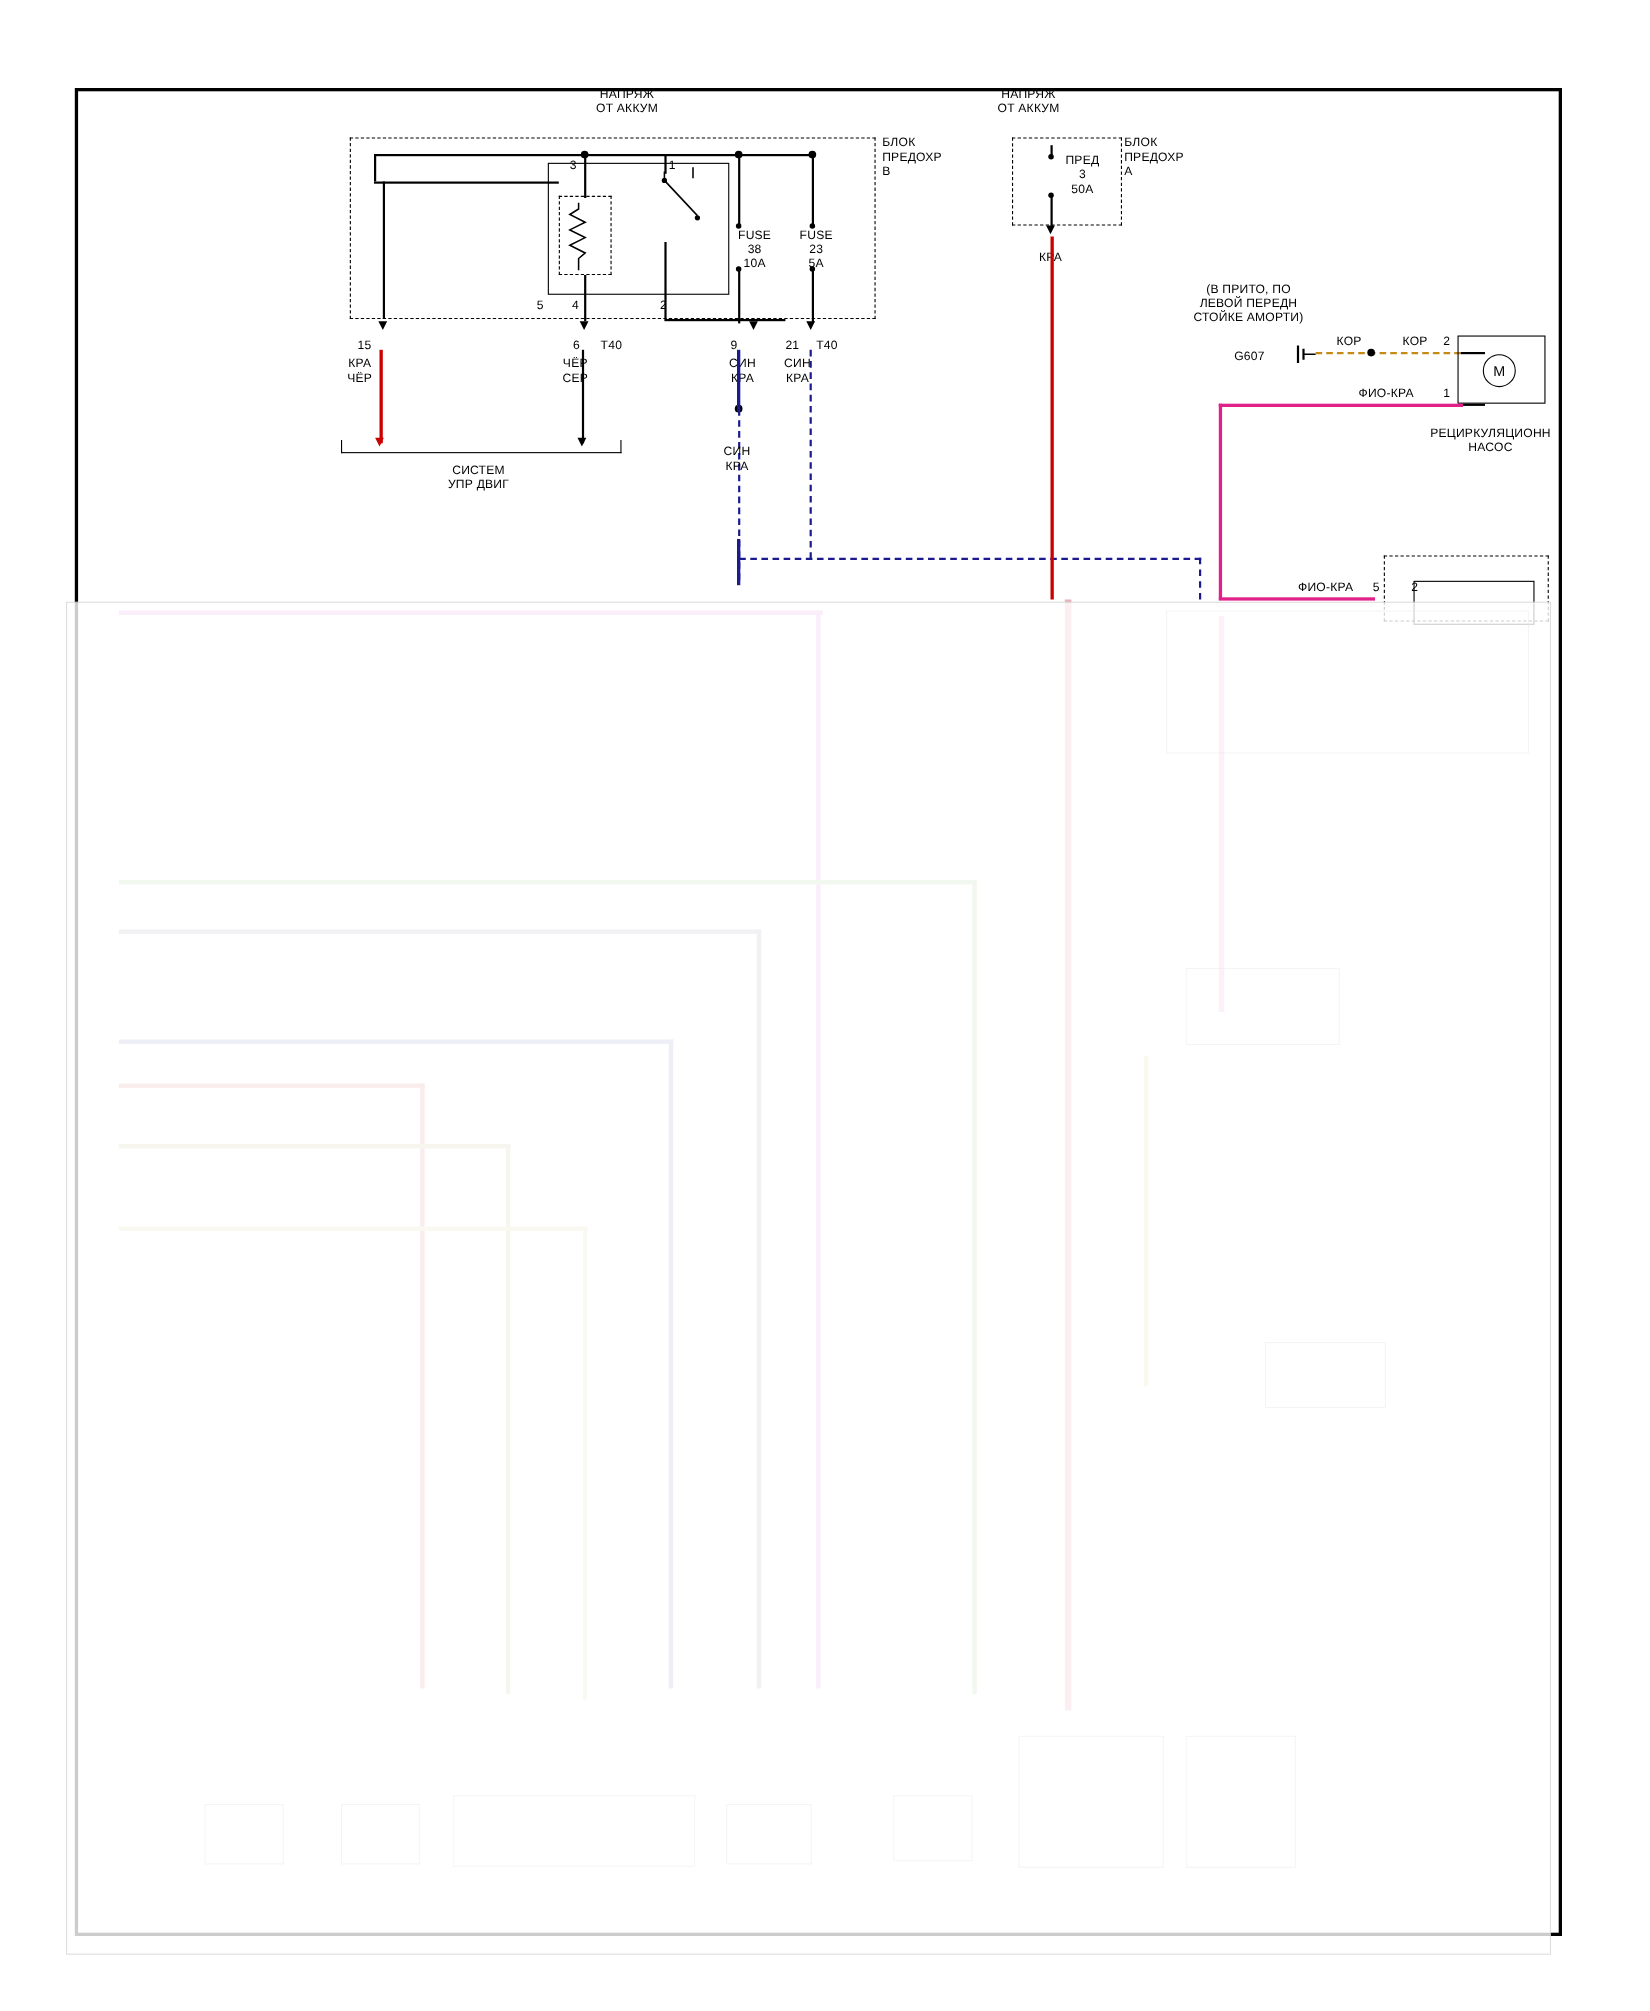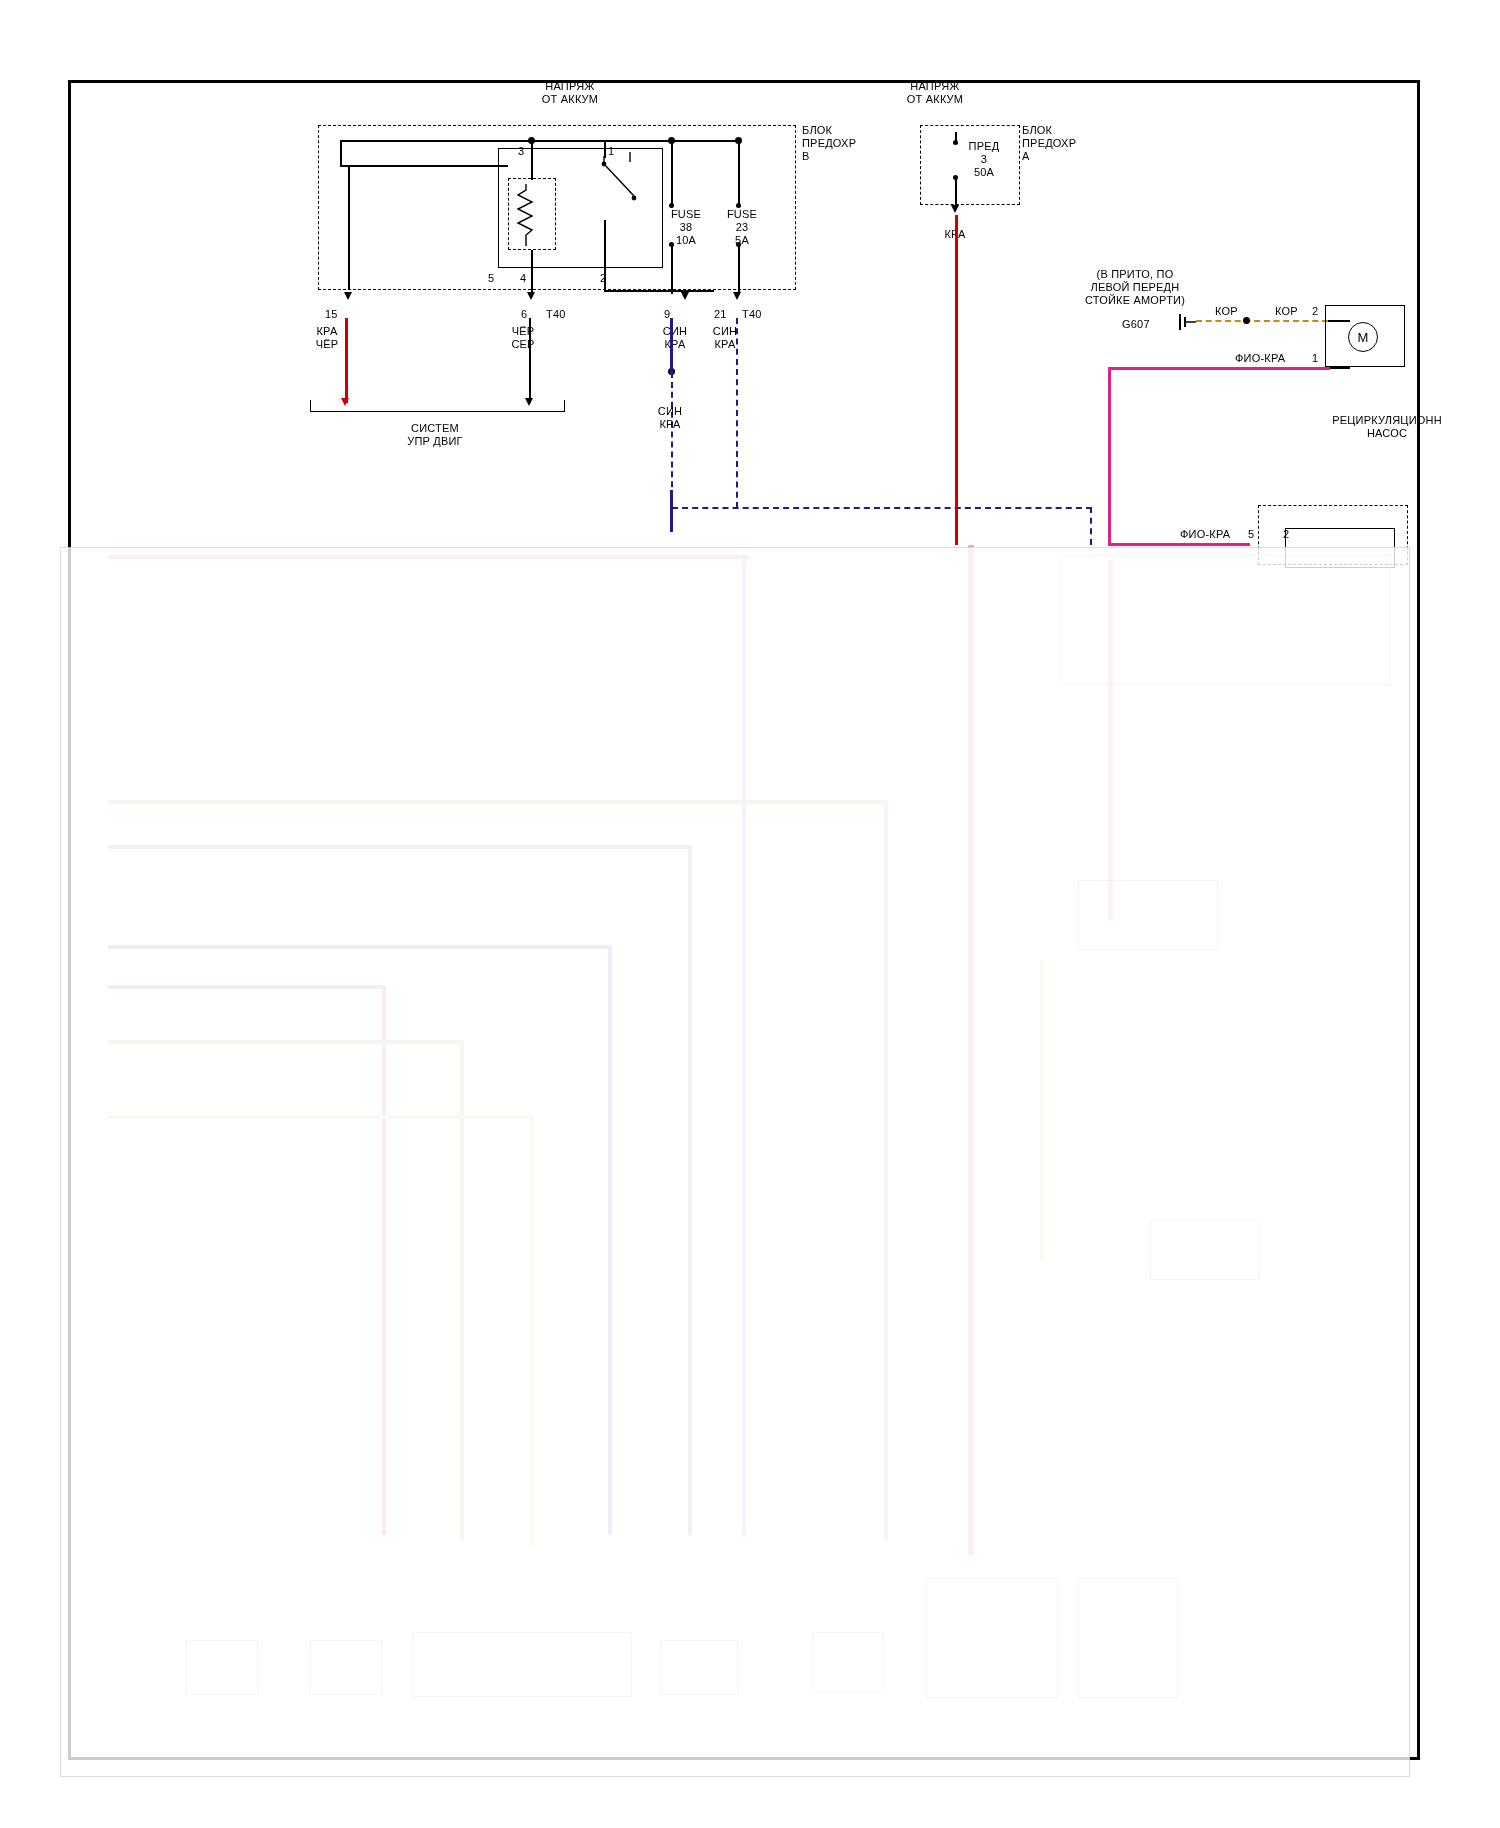--- a/index.html
+++ b/index.html
@@ -248,41 +248,41 @@
   <div class="vline" style="left:955px; top:132px; height:10px;"></div>
   <div class="dot sm" style="left:953px; top:140px;"></div>
   <div class="dot sm" style="left:953px; top:175px;"></div>
   <div class="vline" style="left:955px; top:178px; height:28px;"></div>
   <div class="arrow-down" style="left:951px; top:205px;"></div>
 
   <div class="lbl c" style="left:930px; top:228px; width:50px;">КРА</div>
 
   <div class="vline red" style="left:955px; top:215px; height:330px;"></div>
 
-  <div class="lbl c" style="left:1080px; top:268px; width:110px;text-align:center;">(В ПРИТО, ПО
+  <div class="lbl c" style="left:1080px; top:257px; width:110px;text-align:center;">(В ПРИТО, ПО
 ЛЕВОЙ ПЕРЕДН
 СТОЙКЕ АМОРТИ)</div>
   <div class="lbl" style="left:1110px; top:318px;margin-left:12px;">G607</div>
 
   <svg class="ghost-line" style="left:1176px; top:312px; width:22px; height:20px; opacity:1;" width="22" height="20">
     <line x1="4" y1="2" x2="4" y2="18" stroke="#000" stroke-width="2"></line>
     <line x1="9" y1="5" x2="9" y2="15" stroke="#000" stroke-width="2"></line>
     <line x1="9" y1="10" x2="20" y2="10" stroke="#000" stroke-width="1.5"></line>
   </svg>
 
   <div class="hdash-orange" style="left:1196px; top:320px; width:132px;"></div>
   <div class="dot" style="left:1243px; top:317px;"></div>
   <div class="lbl" style="left:1215px; top:305px;">КОР</div>
   <div class="lbl" style="left:1275px; top:305px;">КОР</div>
 
   <div class="solidbox" style="left:1325px; top:305px; width:80px; height:62px;"></div>
   <div class="motor-circle" style="left:1348px; top:322px;">M</div>
   <div class="lbl" style="left:1312px; top:305px;">2</div>
   <div class="lbl" style="left:1312px; top:352px;">1</div>
-  <div class="lbl c" style="left:1317px; top:388px; width:140px;margin-top:26px;">РЕЦИРКУЛЯЦИОНН
+  <div class="lbl c" style="left:1285px; top:388px; width:140px;">РЕЦИРКУЛЯЦИОНН
 НАСОС</div>
   <div class="hline" style="left:1328px; top:320px; width:22px;"></div>
   <div class="hline" style="left:1328px; top:367px; width:22px;"></div>
 
   <div class="hline pink" style="left:1108px; top:367px; width:222px;"></div>
   <div class="vline pink" style="left:1108px; top:367px; height:178px;"></div>
   <div class="hline pink" style="left:1108px; top:543px; width:142px;"></div>
   <div class="lbl" style="left:1235px; top:352px;">ФИО-КРА</div>
   <div class="lbl" style="left:1180px; top:528px;">ФИО-КРА</div>
 

